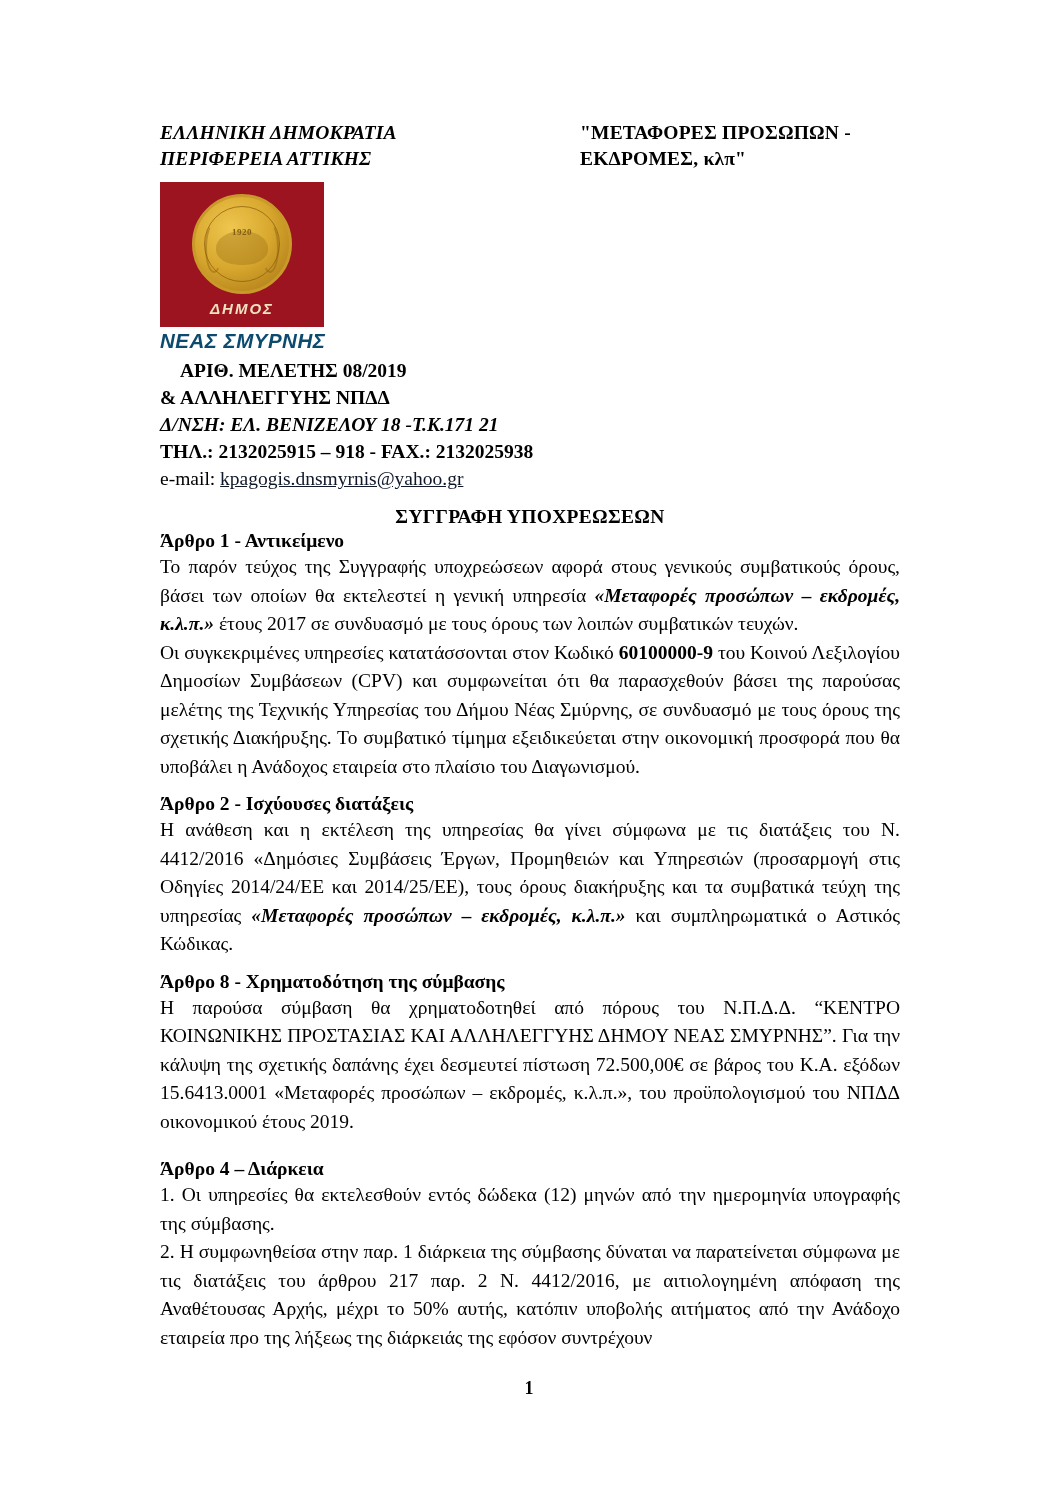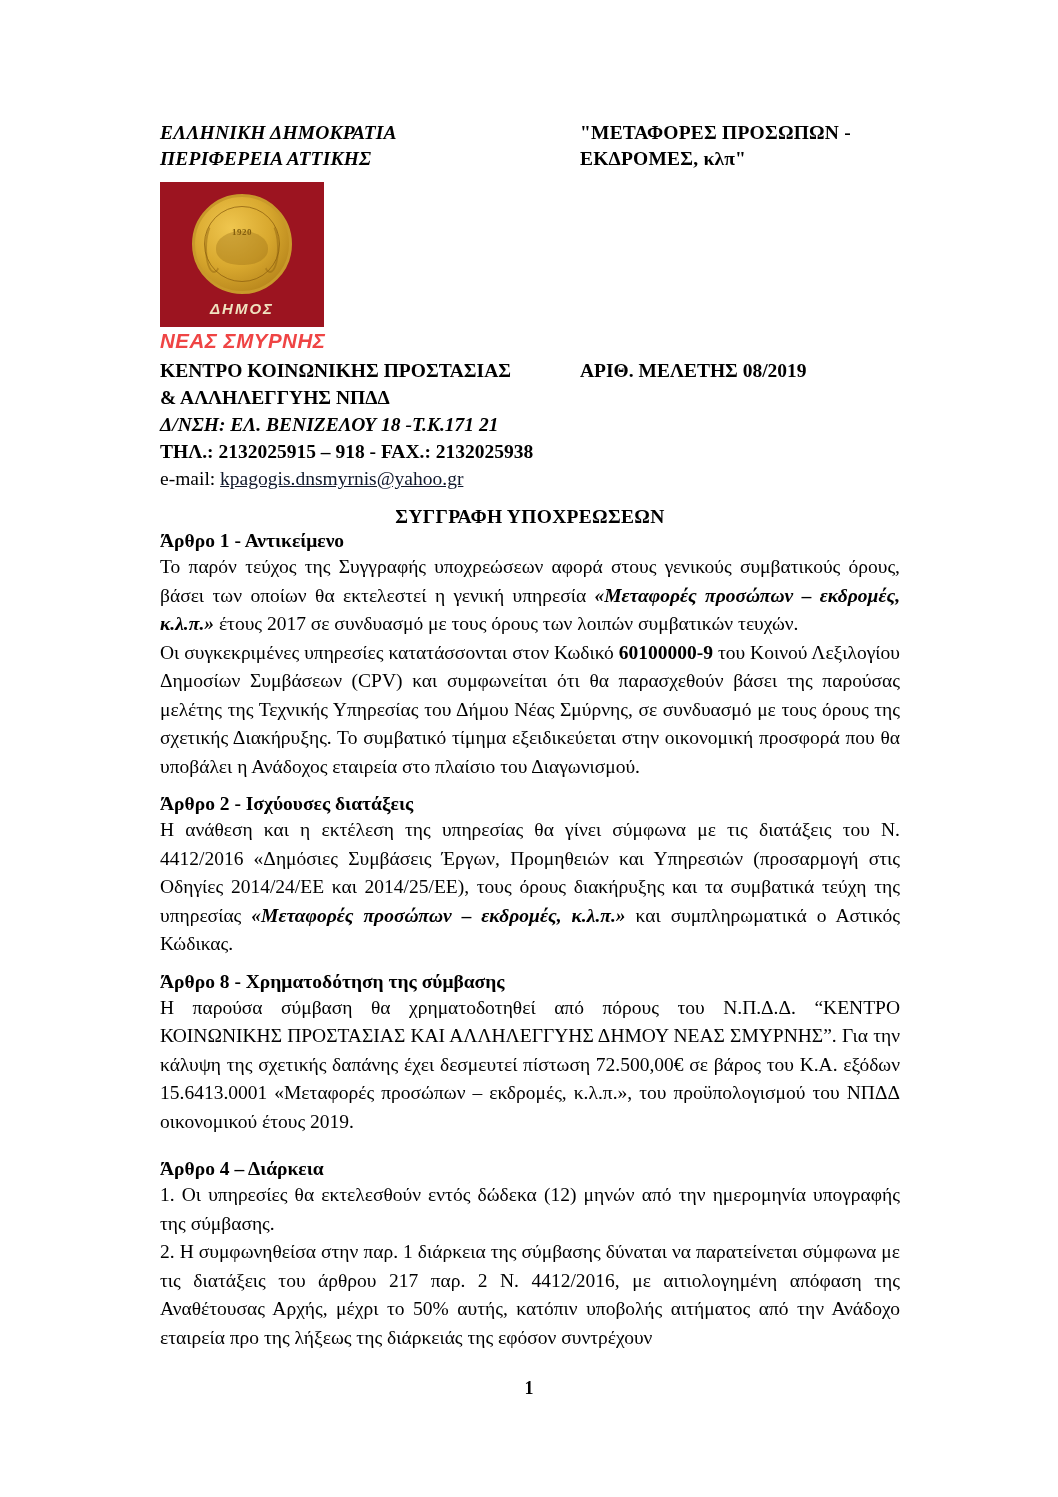--- a/index.html
+++ b/index.html
@@ -119,21 +119,21 @@
     text-align: center;
     color: #f0e3c0;
     font-size: 15px;
     font-weight: bold;
     letter-spacing: 2px;
     font-family: "Liberation Sans", sans-serif;
     font-style: italic;
   }
   .emblem-sub {
     margin-top: 2px;
-    color: #ef4444;
+    color: #0c4a6e;
     font-size: 20.5px;
     font-weight: bold;
     font-style: italic;
     letter-spacing: 0.5px;
     font-family: "Liberation Sans", sans-serif;
   }
 
   
   .addr-block {
     margin-top: 4px;
@@ -233,21 +233,20 @@
           <div class="coin-date">1920</div>
           <div class="coin-fig"></div>
         </div>
         <div class="emblem-word">ΔΗΜΟΣ</div>
       </div>
       <div class="emblem-sub">ΝΕΑΣ ΣΜΥΡΝΗΣ</div>
     </div>
 
     <div class="addr-block">
       <div class="addr-row">
-        <div class="addr-left">ΚΕΝΤΡΟ ΚΟΙΝΩΝΙΚΗΣ ΠΡΟΣΤΑΣΙΑΣ</div>
         <div class="addr-right">ΑΡΙΘ. ΜΕΛΕΤΗΣ 08/2019</div>
       </div>
       <div class="addr-line">&amp; ΑΛΛΗΛΕΓΓΥΗΣ ΝΠΔΔ</div>
       <div class="addr-line italic">Δ/ΝΣΗ: ΕΛ. ΒΕΝΙΖΕΛΟΥ 18 -Τ.Κ.171 21</div>
       <div class="addr-line">ΤΗΛ.: 2132025915 – 918 - FAX.: 2132025938</div>
       <div class="email-line">
         <span>e-mail:</span>
         <a class="email-link" href="#">kpagogis.dnsmyrnis@yahoo.gr</a>
       </div>
     </div>

